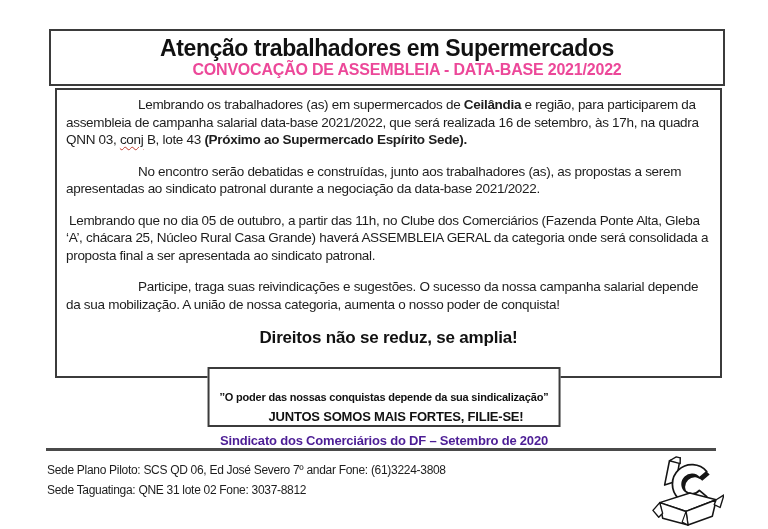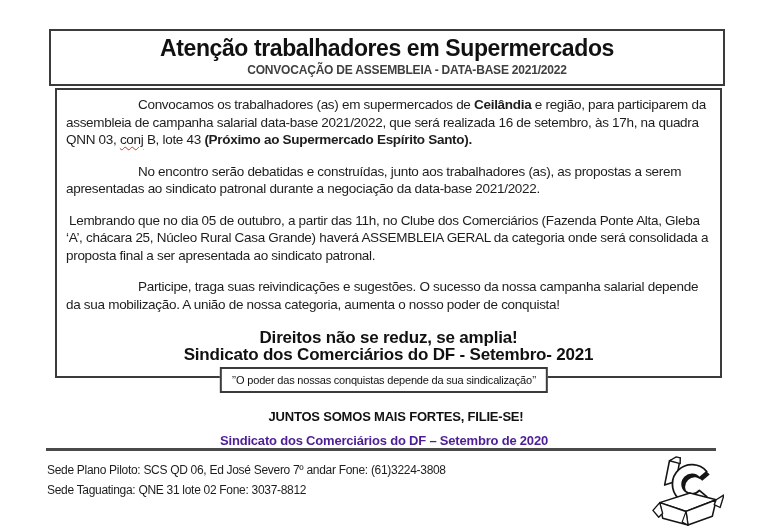--- a/index.html
+++ b/index.html
@@ -12,21 +12,21 @@
 
   
   .header-box {
     position:absolute; left:49px; top:29px; width:676px; height:57px;
     border:2px solid #3b3b3b; background:#fff; text-align:center; padding-top:4px;
   }
   .flyer-title {
     font-size:23px; font-weight:bold; line-height:27px; letter-spacing:-0.4px; color:#111;
   }
   .flyer-subtitle {
-    font-size:12px; font-weight:bold; line-height:14px; letter-spacing:-0.2px; margin-top:1px; color:#404040;padding-left:40px;
+    font-size:16px; font-weight:bold; line-height:14px; letter-spacing:-0.2px; margin-top:1px; color:#ec4899;padding-left:40px;
   }
 
   
   .main-box {
     position:absolute; left:55px; top:88px; width:667px; height:290px;
     border:2px solid #3b3b3b; background:#fff; padding:6px 9px 0 9px;
   }
   .main-box p {
     font-size:13.5px; line-height:17.5px; letter-spacing:-0.3px;
     margin:0 0 14px 0; text-indent:72px; color:#1d1d1d;
@@ -43,22 +43,22 @@
   }
   .slogan {
     text-align:center; font-weight:bold; font-size:17px; line-height:17px;
     letter-spacing:-0.2px; color:#111;
   }
   .slogan.first { margin-top:16px; }
 
   
   .quote-box {
     position:absolute; left:384px; top:367px; transform:translateX(-50%);
-    border:2px solid #3b3b3b; background:#fff; padding:5px 10px;
-    font-size:11px; font-weight:normal; letter-spacing:-0.2px; white-space:nowrap; color:#111;
+    border:2px solid #3b3b3b; background:#fff; padding:22px 10px;
+    font-size:11px; font-weight:bold; letter-spacing:-0.2px; white-space:nowrap; color:#111;
   }
 
   
   .call-to-action {
     position:absolute; left:12px; top:409px; width:768px; text-align:center;
     font-size:13px; font-weight:bold; letter-spacing:-0.2px; color:#111;
   }
   .signature-line {
     position:absolute; left:0; top:433px; width:768px; text-align:center;
     font-size:13px; font-weight:bold; letter-spacing:-0.2px; color:#4c1d95;
@@ -79,30 +79,29 @@
 <body>
 
 <div class="page">
 
   <div class="header-box">
     <div class="flyer-title">Atenção trabalhadores em Supermercados</div>
     <div class="flyer-subtitle">CONVOCAÇÃO DE ASSEMBLEIA - DATA-BASE 2021/2022</div>
   </div>
 
   <div class="main-box">
-    <p><span>Convocamos os trabalhadores (as) em supermercados de </span><span class="bold">Ceilândia</span><span> e região, para participarem da assembleia de campanha salarial data-base 2021/2022, que será realizada 16 de setembro, às 17h, na quadra QNN 03, </span><span class="misspell">conj</span><span> B, lote 43 </span><span class="bold">(Próximo ao Supermercado Espírito Santo).</span></p>
+    <p><span>Lembrando os trabalhadores (as) em supermercados de </span><span class="bold">Ceilândia</span><span> e região, para participarem da assembleia de campanha salarial data-base 2021/2022, que será realizada 16 de setembro, às 17h, na quadra QNN 03, </span><span class="misspell">conj</span><span> B, lote 43 </span><span class="bold">(Próximo ao Supermercado Espírito Sede).</span></p>
 
     <p>No encontro serão debatidas e construídas, junto aos trabalhadores (as), as propostas a serem apresentadas ao sindicato patronal durante a negociação da data-base 2021/2022.</p>
 
     <p class="no-indent">Lembrando que no dia 05 de outubro, a partir das 11h, no Clube dos Comerciários (Fazenda Ponte Alta, Gleba ‘A’, chácara 25, Núcleo Rural Casa Grande) haverá ASSEMBLEIA GERAL da categoria onde será consolidada a proposta final a ser apresentada ao sindicato patronal.</p>
 
     <p>Participe, traga suas reivindicações e sugestões. O sucesso da nossa campanha salarial depende da sua mobilização. A união de nossa categoria, aumenta o nosso poder de conquista!</p>
 
     <div class="slogan first">Direitos não se reduz, se amplia!</div>
-    <div class="slogan">Sindicato dos Comerciários do DF - Setembro- 2021</div>
   </div>
 
   <div class="quote-box">
     <span>’’O poder das nossas conquistas depende da sua sindicalização’’</span>
   </div>
 
   <div class="call-to-action">JUNTOS SOMOS MAIS FORTES, FILIE-SE!</div>
   <div class="signature-line">Sindicato dos Comerciários do DF – Setembro de 2020</div>
 
   <div class="footer-divider"></div>

